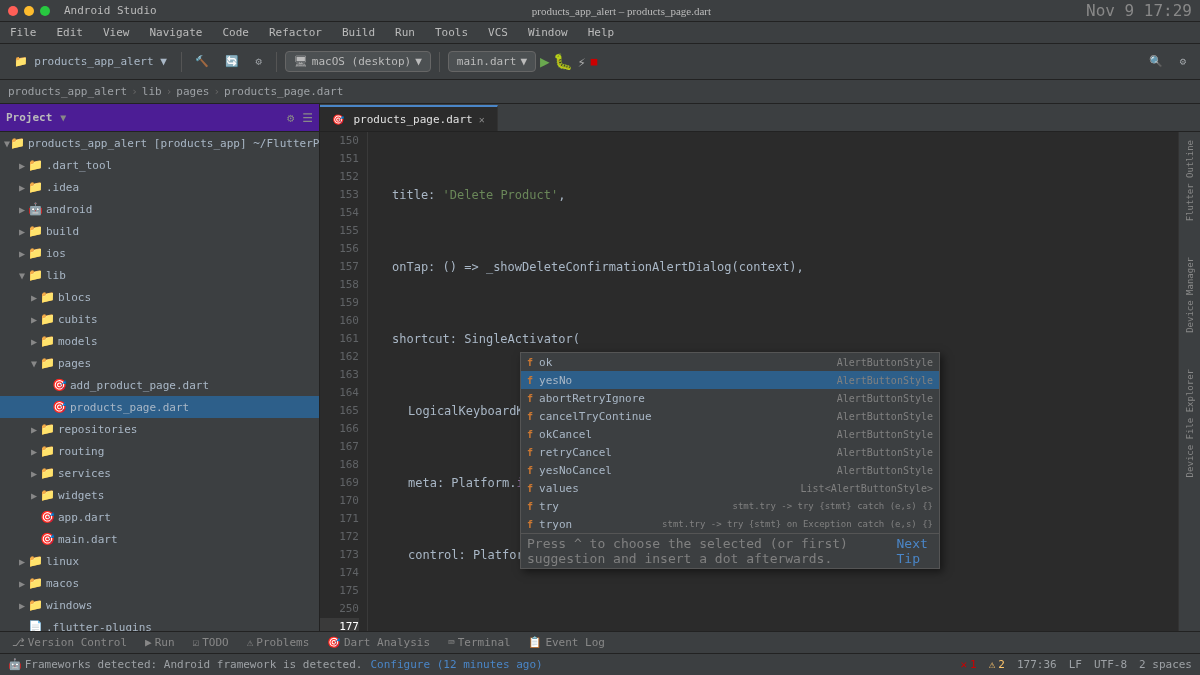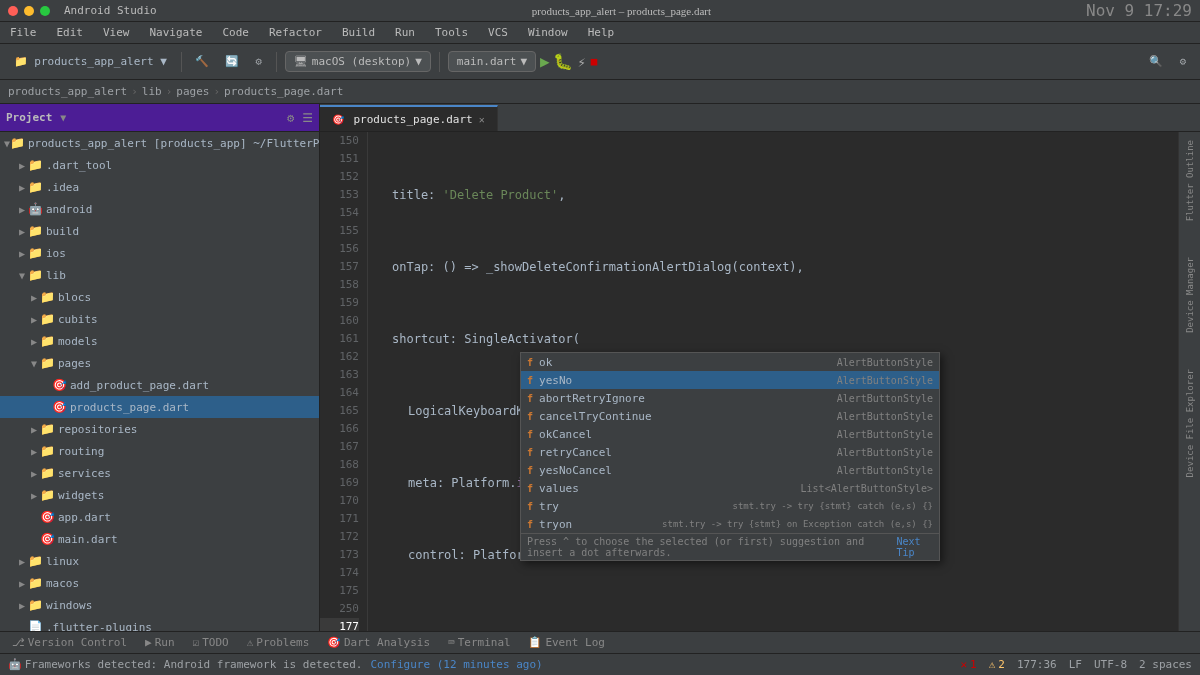--- a/index.html
+++ b/index.html
@@ -243,21 +243,21 @@
     }
     .autocomplete-item.selected { background: #2d5f8a; }
     .autocomplete-left { display: flex; align-items: center; gap: 6px; }
     .ac-icon { color: #cc7832; font-size: 10px; font-weight: bold; }
     .ac-label { color: #a9b7c6; }
     .ac-type { color: #808080; font-size: 10px; }
     .autocomplete-hint {
       background: #3c3f41;
       border-top: 1px solid #555;
       padding: 2px 6px;
-      font-size: 10px;
+      font-size: 13px;
       color: #808080;
       display: flex;
       justify-content: space-between;
     }
     .hint-tip { color: #4a86c8; }
 
     
     .status-bar {
       background: #3c3f41;
       height: 22px;

